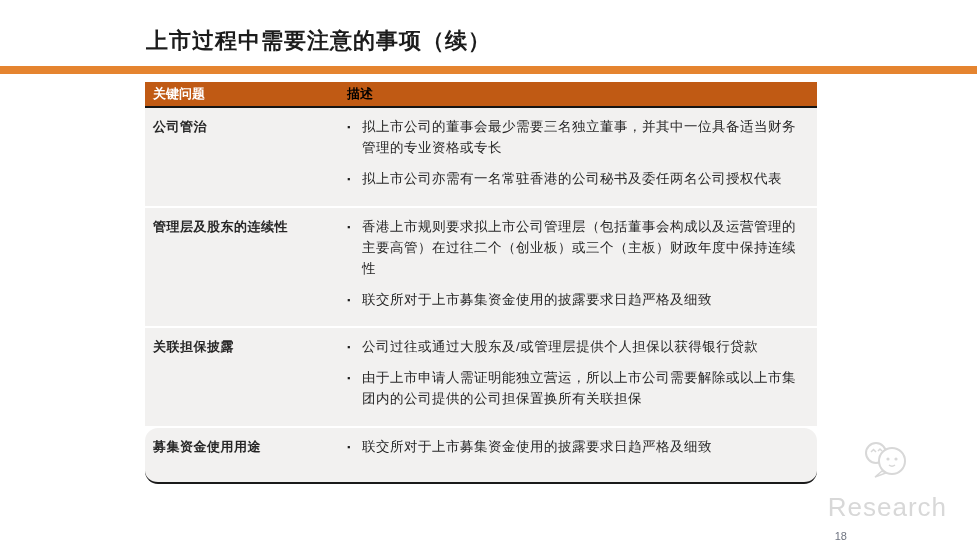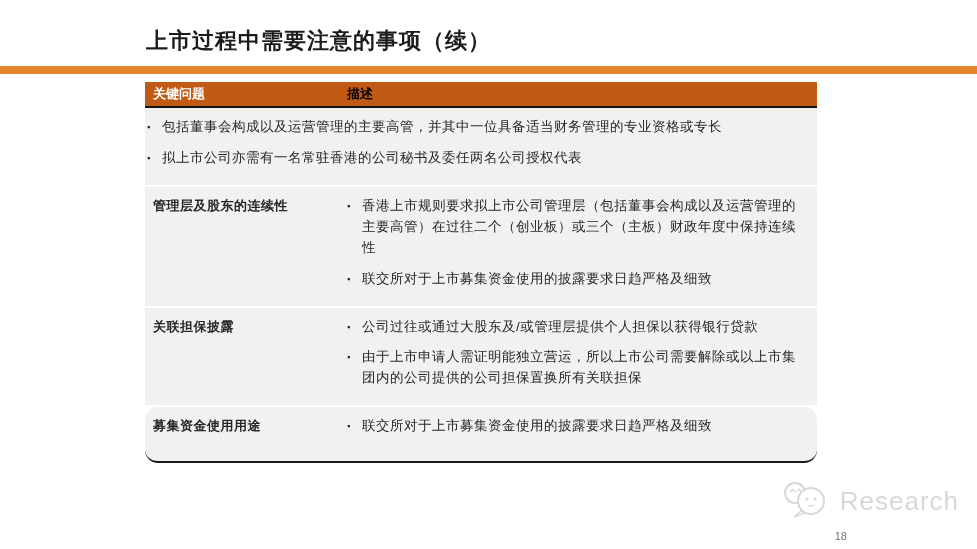--- a/index.html
+++ b/index.html
@@ -90,24 +90,25 @@
     color: #1a1a1a;
   }
   .bullet-text {
     font-size: 13.5px;
     line-height: 1.55;
     letter-spacing: 0.5px;
     color: #262626;
   }
   .brand {
     position: absolute;
-    right: 18px; bottom: 26px;
+    right: 30px; bottom: 26px;
     display: flex;
     align-items: center;
     gap: 9px;
+    flex-direction: column;
   }
   .brand-name {
     font-size: 26px;
     color: #d8d8d8;
     letter-spacing: 1px;
   }
   .page-number {
     position: absolute;
     right: 130px; bottom: 7px;
     font-size: 11px;
@@ -121,24 +122,25 @@
 <div class="title-rule"></div>
 
 <div class="issues-table">
 
   <div class="thead">
     <div class="h1">关键问题</div>
     <div class="h2">描述</div>
   </div>
 
   <div class="row r1">
-    <div class="desc">
-      <div class="bullet-item">
-        <span class="bullet">▪</span>
-        <span class="bullet-text">包括董事会构成以及运营管理的主要高管，并其中一位具备适当财务管理的专业资格或专长</span>
+    <div class="issue">公司管治</div>
+    <div class="desc">
+      <div class="bullet-item">
+        <span class="bullet">▪</span>
+        <span class="bullet-text">拟上市公司的董事会最少需要三名独立董事，并其中一位具备适当财务管理的专业资格或专长</span>
       </div>
       <div class="bullet-item">
         <span class="bullet">▪</span>
         <span class="bullet-text">拟上市公司亦需有一名常驻香港的公司秘书及委任两名公司授权代表</span>
       </div>
     </div>
   </div>
 
   <div class="row r2">
     <div class="issue">管理层及股东的连续性</div>

